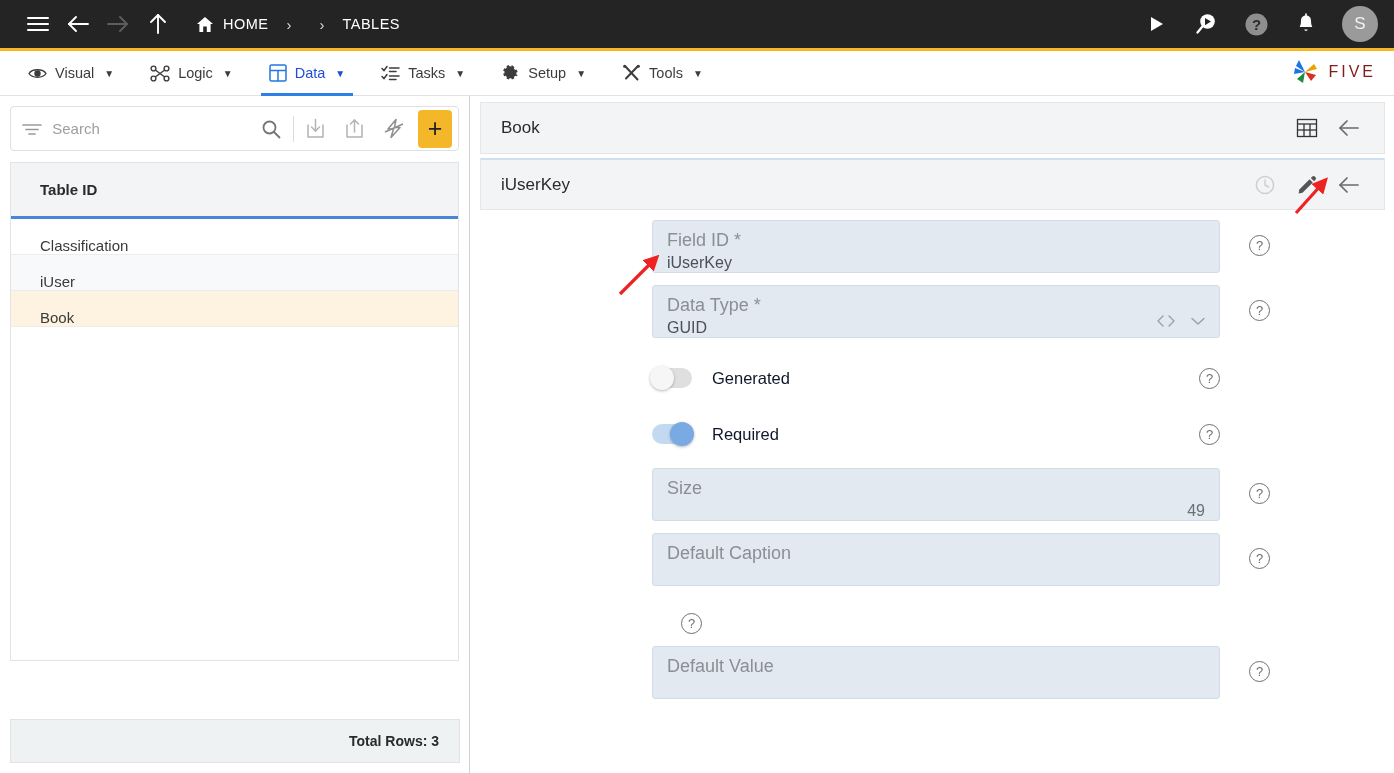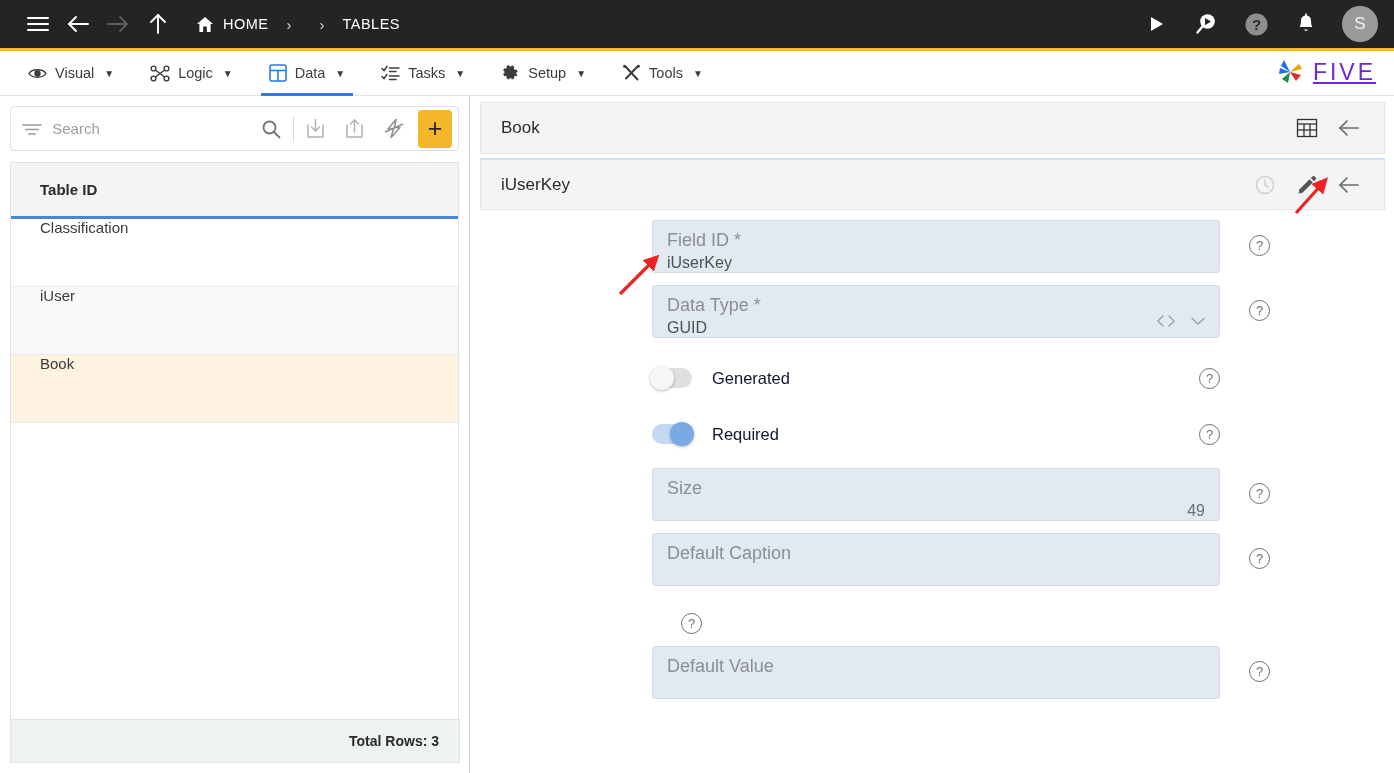--- a/index.html
+++ b/index.html
@@ -49,28 +49,28 @@
     background: #ffffff; border-top: 3px solid #F5B722;
     display: flex; align-items: center; border-bottom: 1px solid #e2e2e2;
   }
   .menu-item {
     display: flex; align-items: center; gap: 8px; height: 45px;
     padding: 0 14px; margin-left: 8px; color: #3c3c3c; font-size: 14.5px;
     position: relative;
   }
   .menu-item:first-child { margin-left: 14px; }
   .menu-item .caret { font-size: 10px; margin-left: 2px; }
-  .menu-item.active { color: #404040; }
+  .menu-item.active { color: #1d4ed8; }
   .menu-item.active .underline {
     position: absolute; left: 6px; right: 6px; bottom: 0; height: 3px; background: #2f80e5;
   }
   .brand {
     position: absolute; right: 18px; top: 6px; display: flex; align-items: center; gap: 8px;
   }
-  .brand-text { color: #6d28d9; font-size: 23px; letter-spacing: 3px; text-decoration: underline; }
+  .brand-text { color: #7f1d1d; font-size: 16px; letter-spacing: 3px; }
 
   
   .sidebar {
     position: absolute; top: 96px; left: 0; width: 470px; height: 677px;
     background: #ffffff; border-right: 1px solid #c9d2d8;
   }
   .search-bar {
     margin: 10px 10px 0 10px; height: 45px; border: 1px solid #e0e0e0; border-radius: 4px;
     display: flex; align-items: center; background: #fff;
   }
@@ -89,21 +89,21 @@
   }
   .tbl {
     margin: 11px 10px 0 10px; border: 1px solid #e3e3e3; border-bottom: none;
   }
   .tbl-head {
     height: 56px; background: #f3f4f6; display: flex; align-items: center;
     padding-left: 29px; font-size: 15px; font-weight: bold; color: #2a2a2a;
     border-bottom: 3px solid #4a86d4;
   }
   .tbl-row {
-    height: 68px; display: flex; align-items: flex-start; padding-left: 29px;
+    height: 36px; display: flex; align-items: flex-end; padding-left: 29px;
     font-size: 15px; color: #3a3a3a; border-bottom: 1px solid #ececec;
   }
   .tbl-row.alt { background: #f7f9fa; }
   .tbl-row.sel { background: #FDF3E0; }
   .tbl-body-fill { border-bottom: 1px solid #e3e3e3; }
   .footer {
     position: absolute; left: 10px; bottom: 10px; width: 450px; height: 44px;
     background: #eff2f3; border: 1px solid #e3e3e3;
     display: flex; align-items: center; justify-content: flex-end;
     padding-right: 20px; font-size: 14px; font-weight: bold; color: #2a2a2a;

